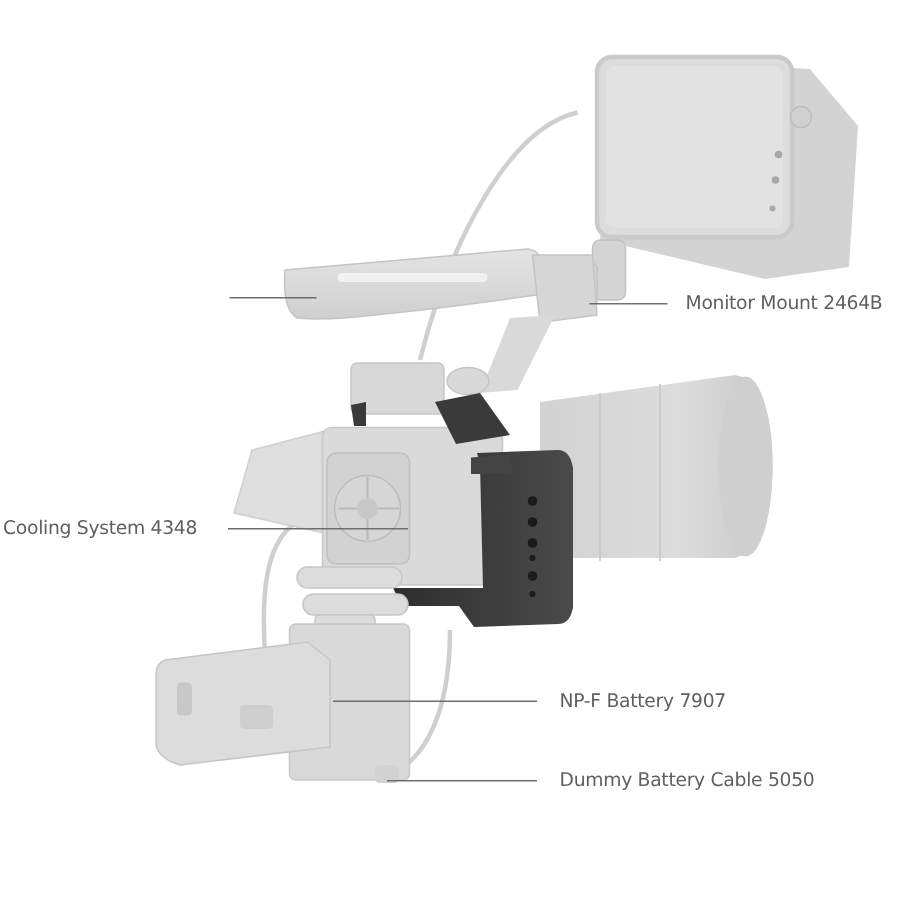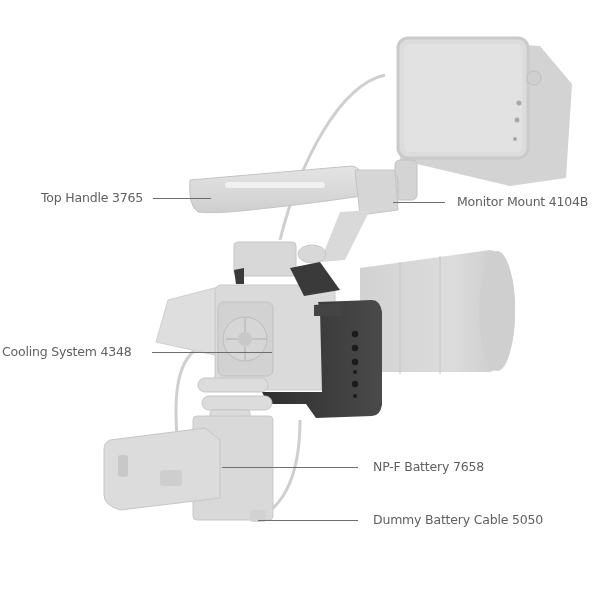--- a/index.html
+++ b/index.html
@@ -118,18 +118,17 @@
       <rect x="250" y="510" width="16" height="12" rx="3" fill="#d2d2d2"></rect>
     </g>
   </svg>
 
   <div class="leader" style="left:153px; top:198px; width:58px;"></div>
   <div class="leader" style="left:393px; top:202px; width:52px;"></div>
   <div class="leader" style="left:152px; top:352px; width:120px;"></div>
   <div class="leader" style="left:222px; top:467px; width:136px;"></div>
   <div class="leader" style="left:258px; top:520px; width:100px;"></div>
 
-  <div class="label" style="left:41px; top:190px;">Top Handle 3765</div>
-  <div class="label" style="left:457px; top:194px;">Monitor Mount 4104B</div>
+  <div class="label" style="left:457px; top:194px;">Monitor Mount 2464B</div>
   <div class="label" style="left:2px; top:344px;text-align:right;">Cooling System 4348</div>
-  <div class="label" style="left:373px; top:459px;">NP-F Battery 7658</div>
+  <div class="label" style="left:373px; top:459px;">NP-F Battery 7907</div>
   <div class="label" style="left:373px; top:512px;">Dummy Battery Cable 5050</div>
 </div>
 
 </body></html>

